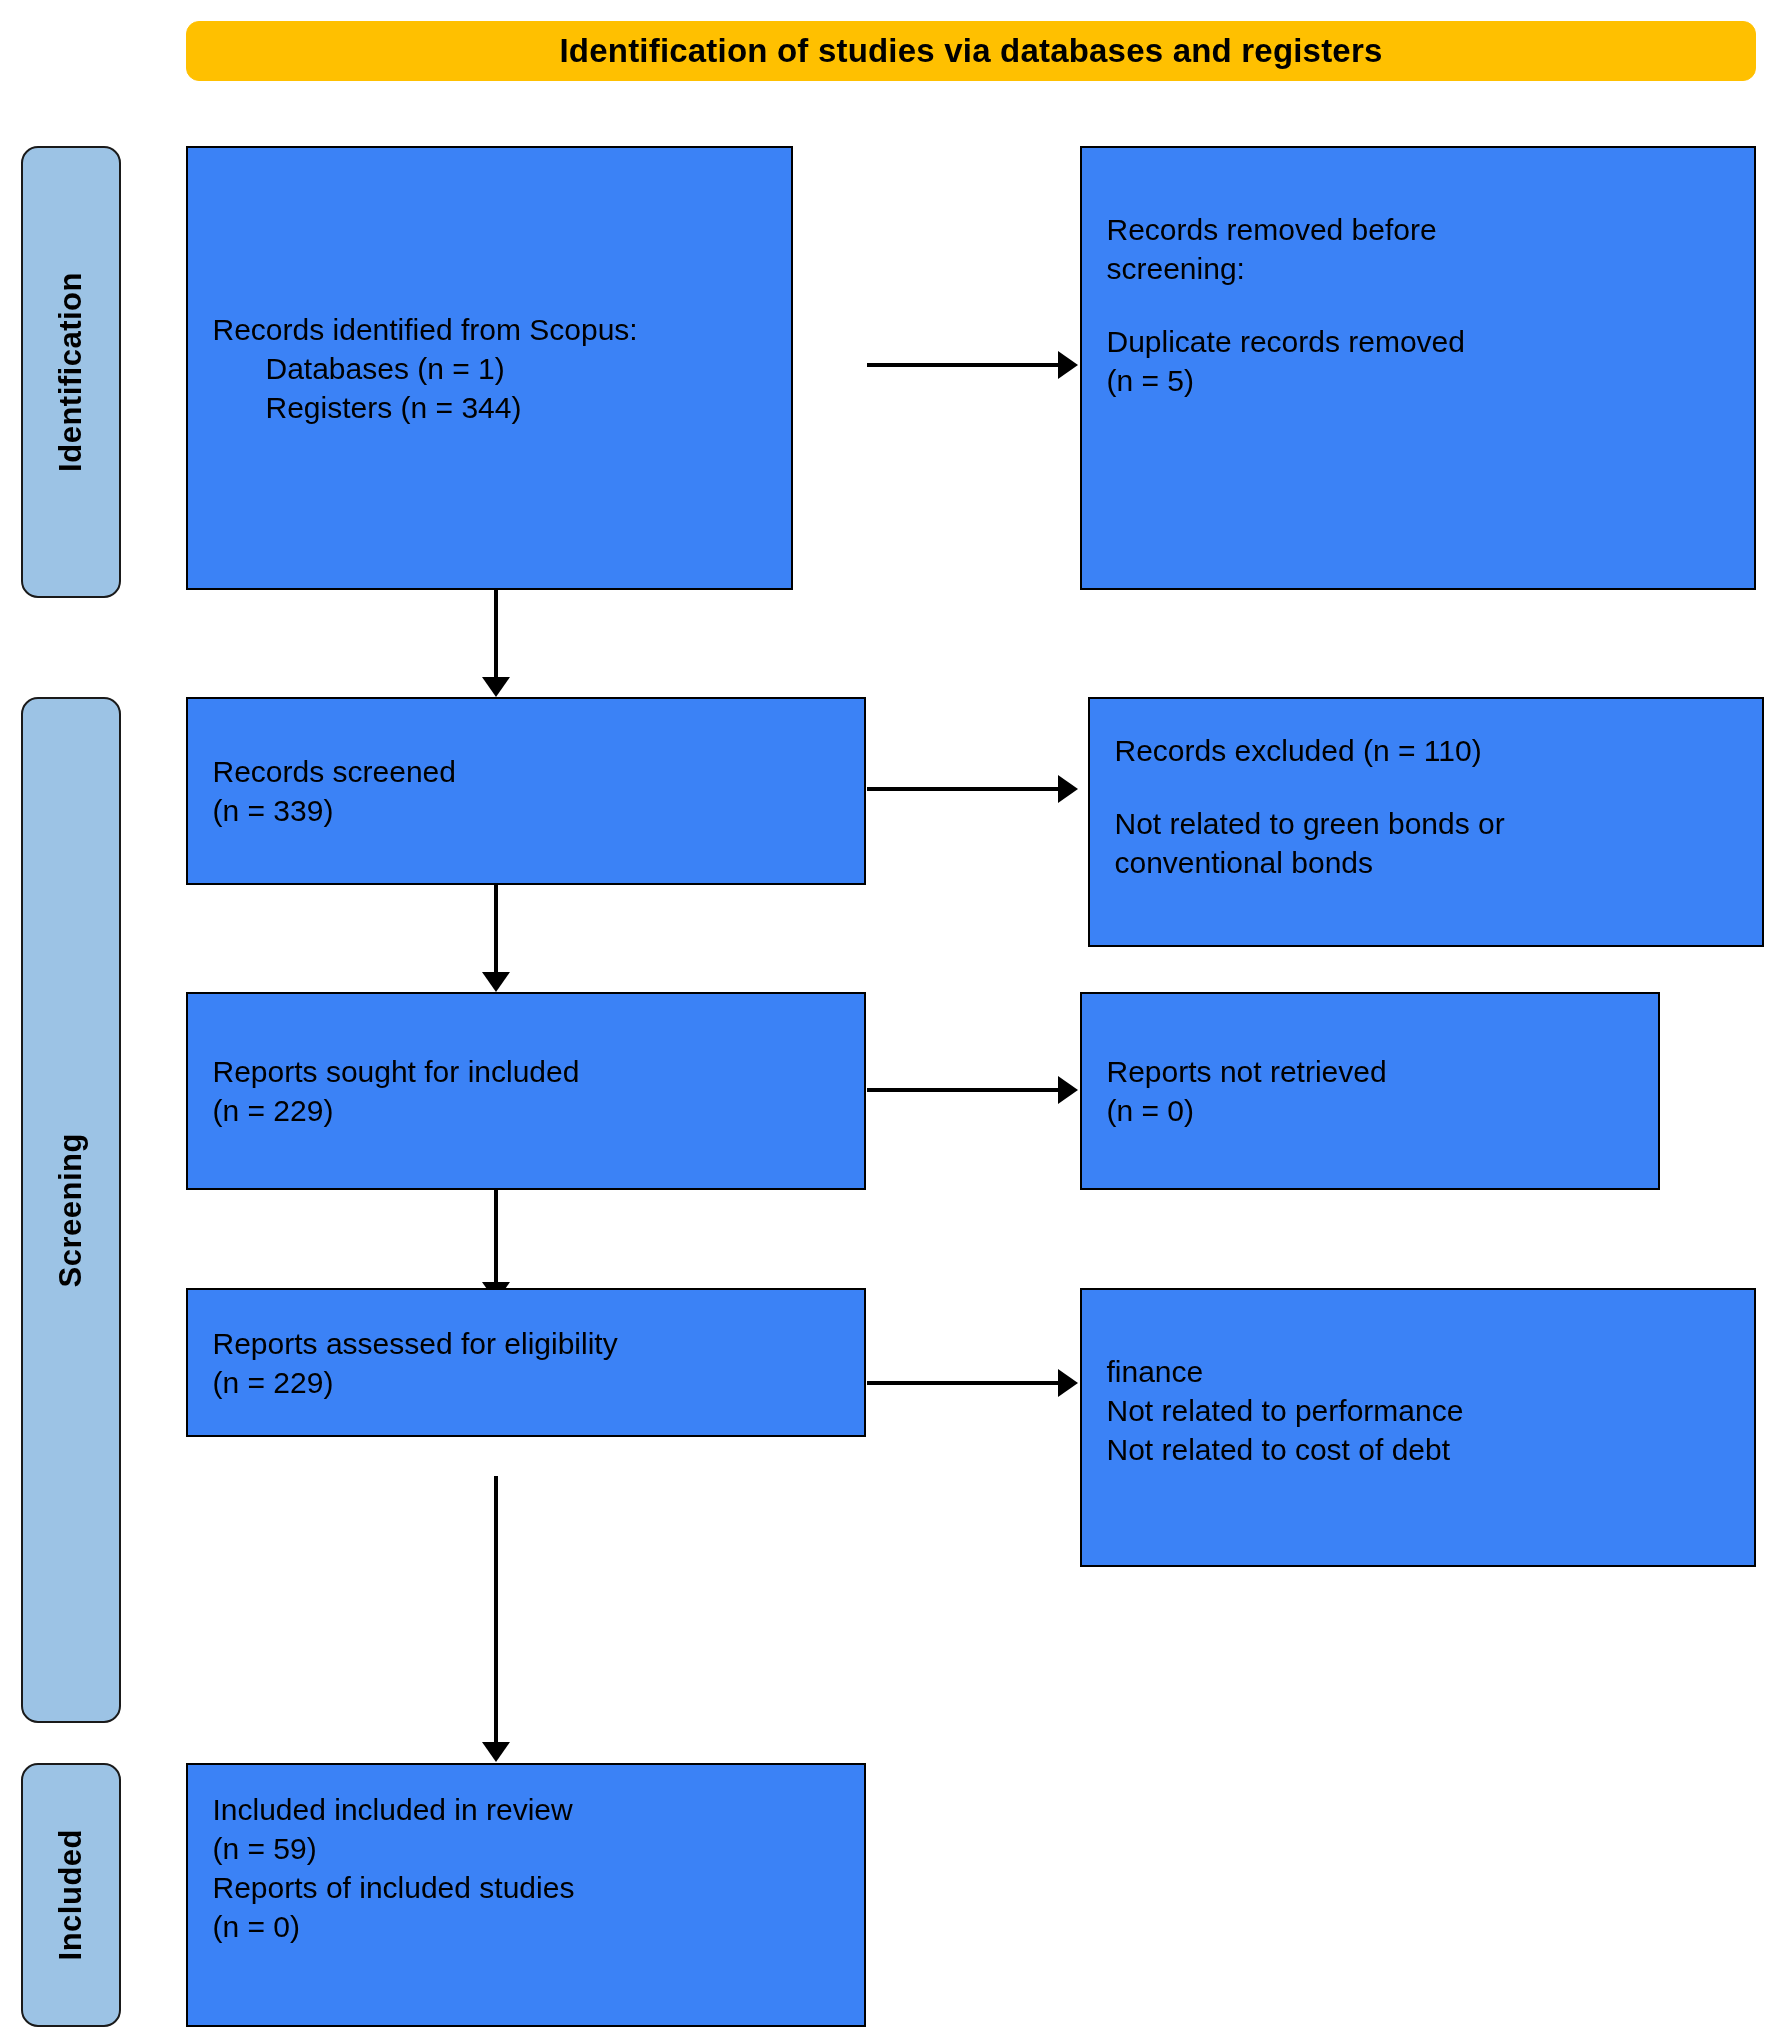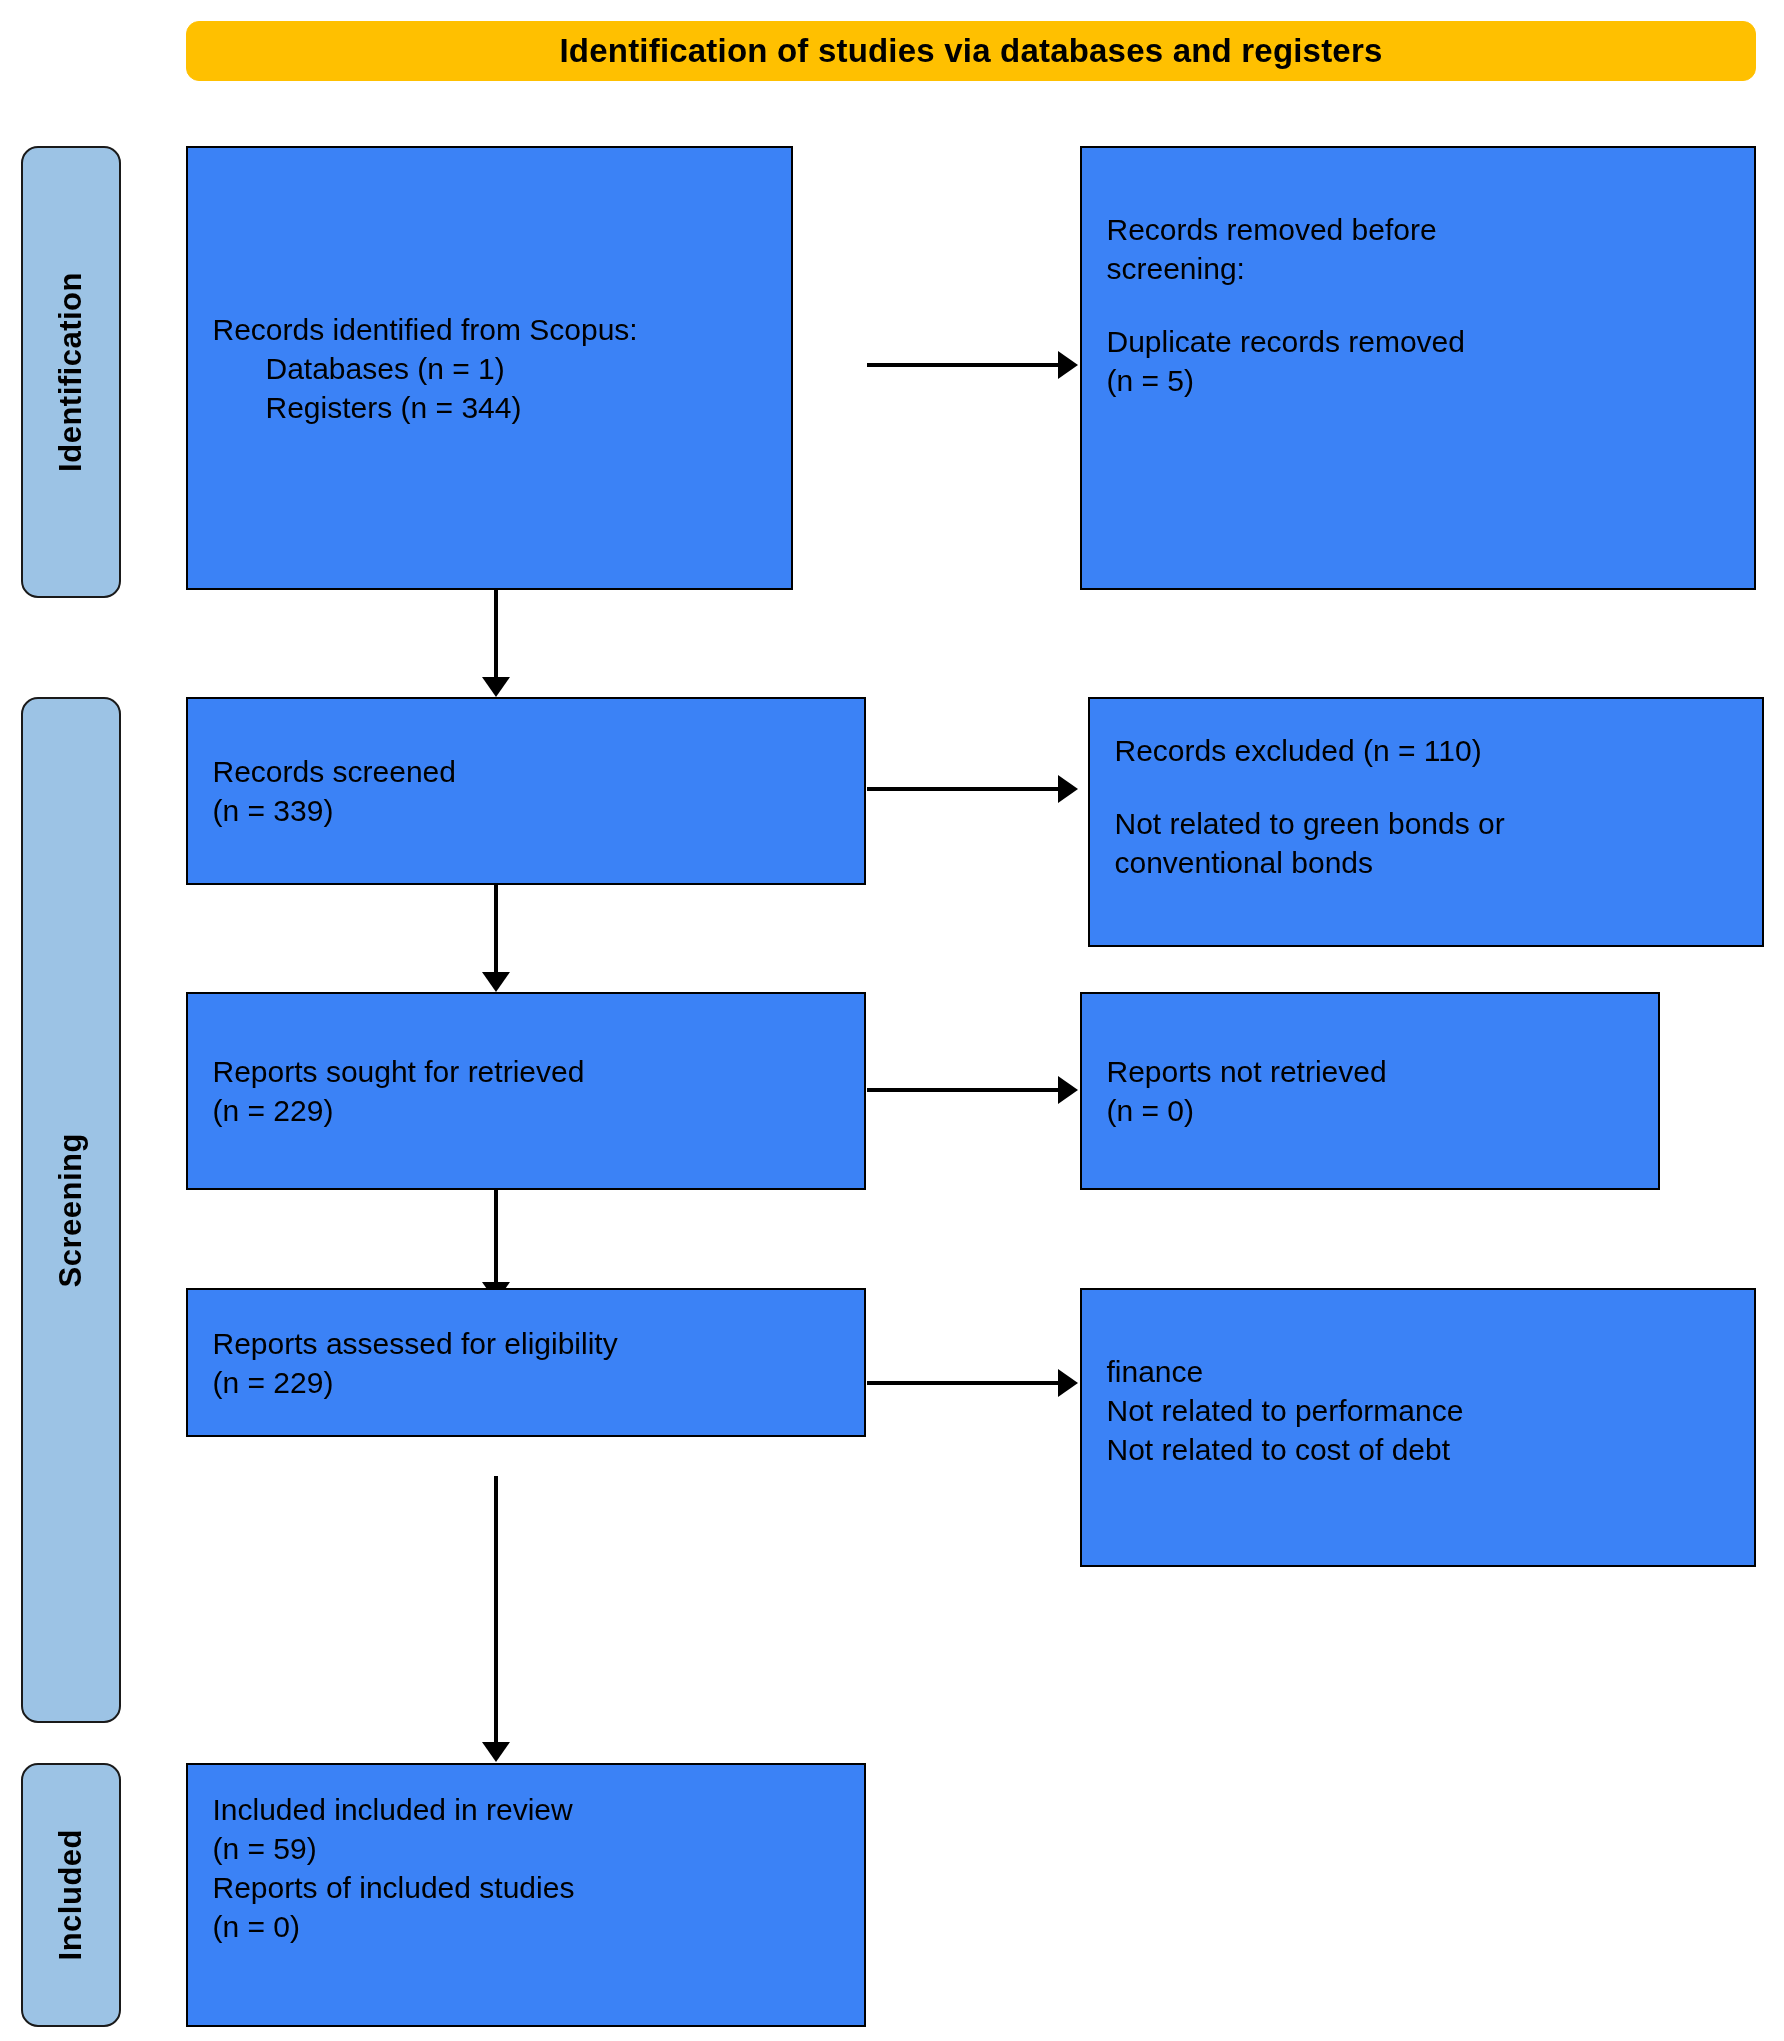--- a/index.html
+++ b/index.html
@@ -167,21 +167,21 @@
   <div class="fbox" style="left:1080px; top:697px; width:676px; height:250px; justify-content:flex-start; padding-top:32px;margin-left:8px;">
     <div class="line">Records excluded (n = 110)</div>
     <div class="spacer"></div>
     <div class="line">Not related to green bonds or</div>
     <div class="line">conventional bonds</div>
   </div>
 
   <div class="arrow-v" style="left:494px; top:885px; height:89px;"></div>
 
   <div class="fbox" style="left:186px; top:992px; width:680px; height:198px;">
-    <div class="line">Reports sought for retrieved</div>
+    <div class="line">Reports sought for included</div>
     <div class="line">(n = 229)</div>
   </div>
 
   <div class="arrow-h" style="left:867px; top:1088px; width:193px;"></div>
 
   <div class="fbox" style="left:1080px; top:992px; width:580px; height:198px;">
     <div class="line">Reports not retrieved</div>
     <div class="line">(n = 0)</div>
   </div>
 

